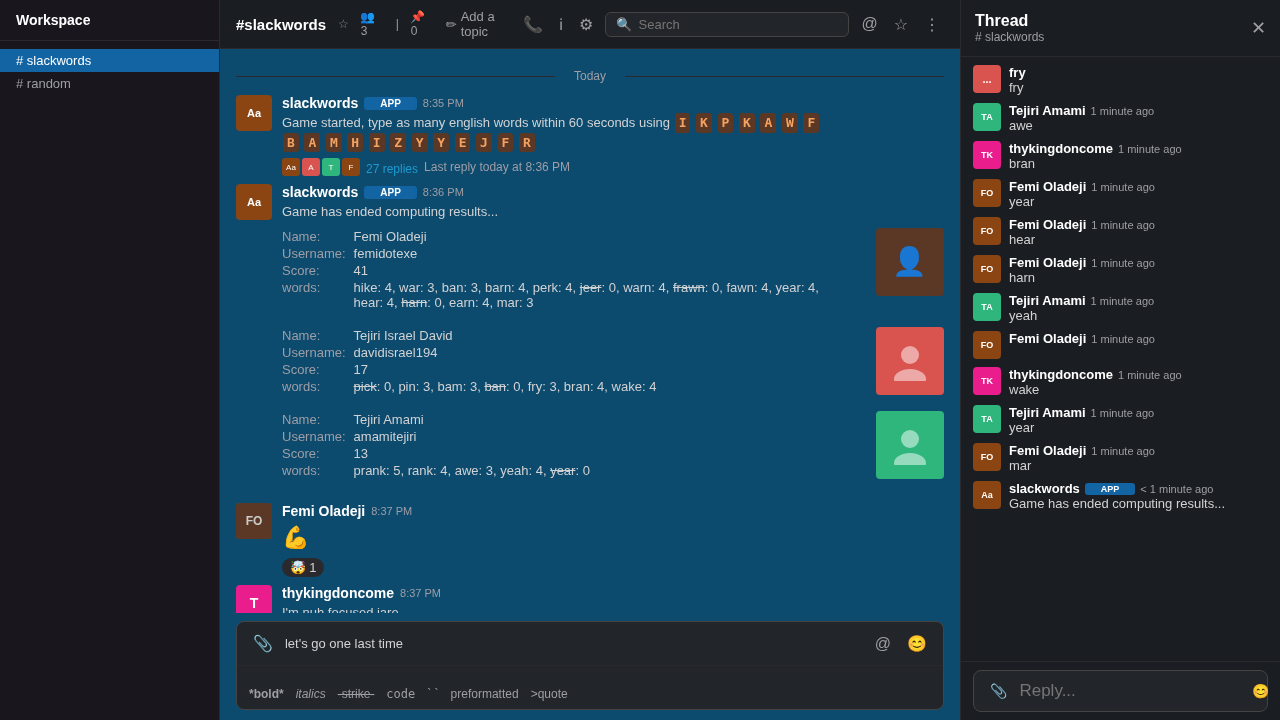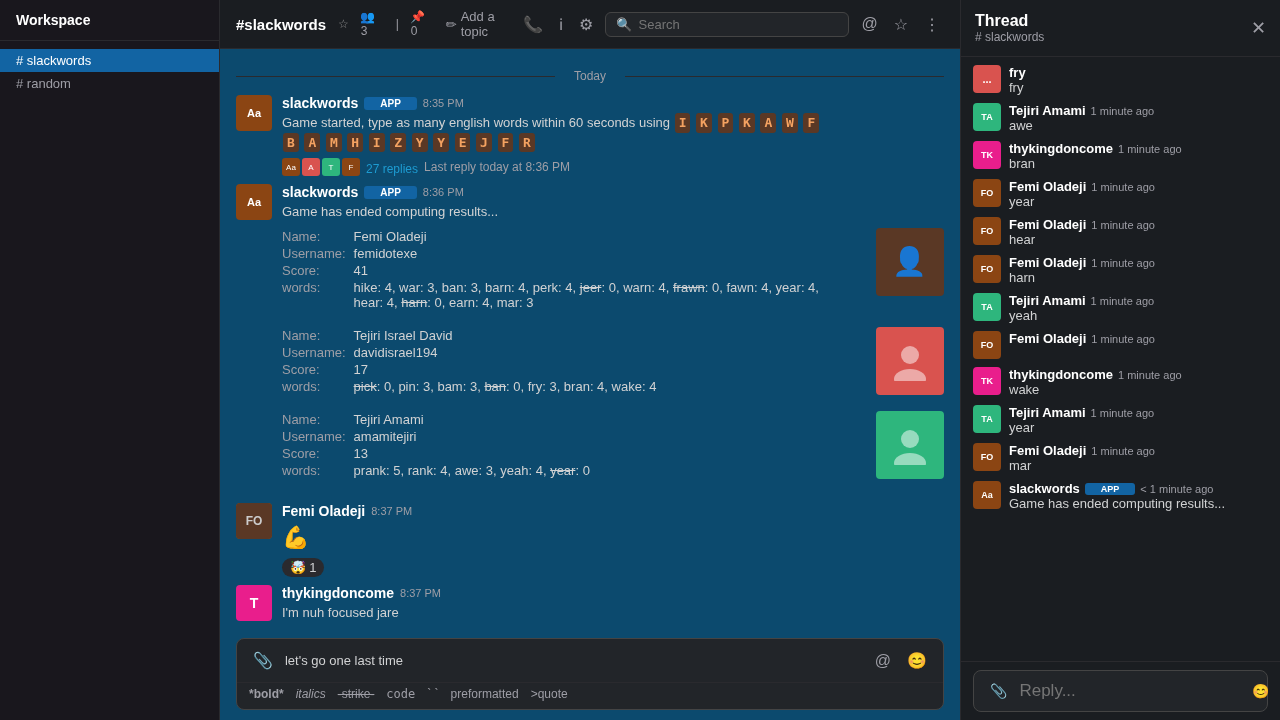--- a/index.html
+++ b/index.html
@@ -306,20 +306,21 @@
     }
 
     .toolbar-btn {
       background: none;
       border: none;
       cursor: pointer;
       color: #9e9ea6;
       font-size: 12px;
       padding: 2px 4px;
       border-radius: 3px;
+      margin-top: 17px;
     }
     .toolbar-btn.bold { font-weight: bold; }
     .toolbar-btn.italic { font-style: italic; }
     .toolbar-btn.strike { text-decoration: line-through; }
     .toolbar-btn.code { font-family: monospace; }
 
     
     .thread-panel {
       width: 320px;
       background: #1a1d21;

